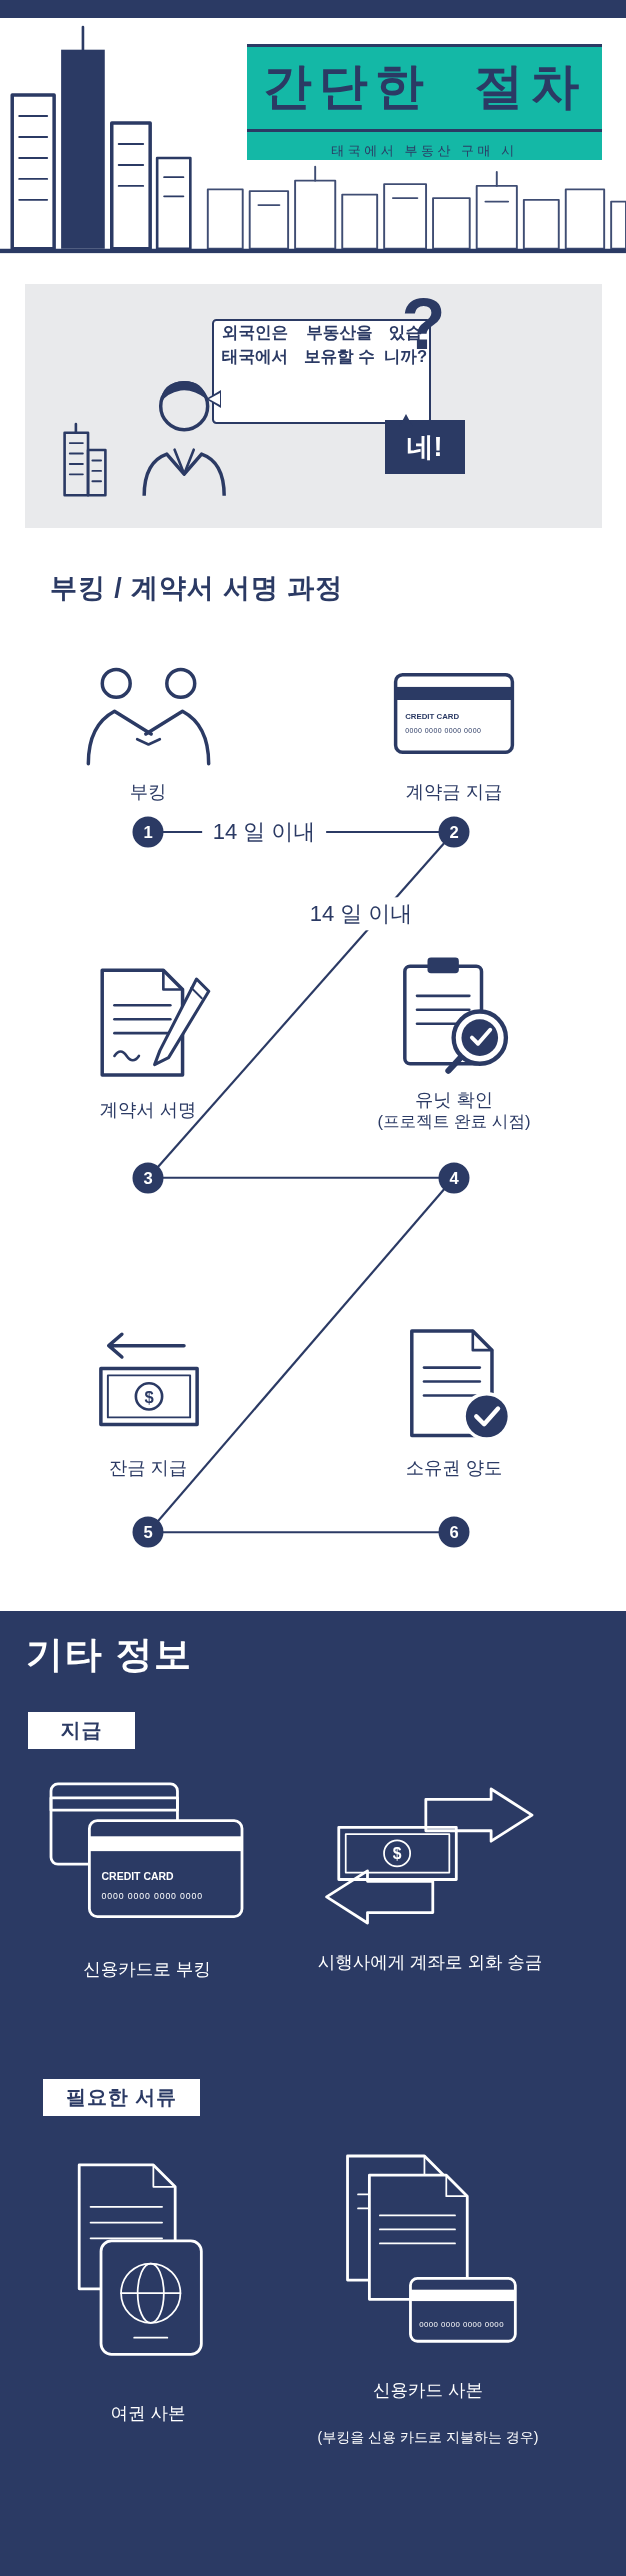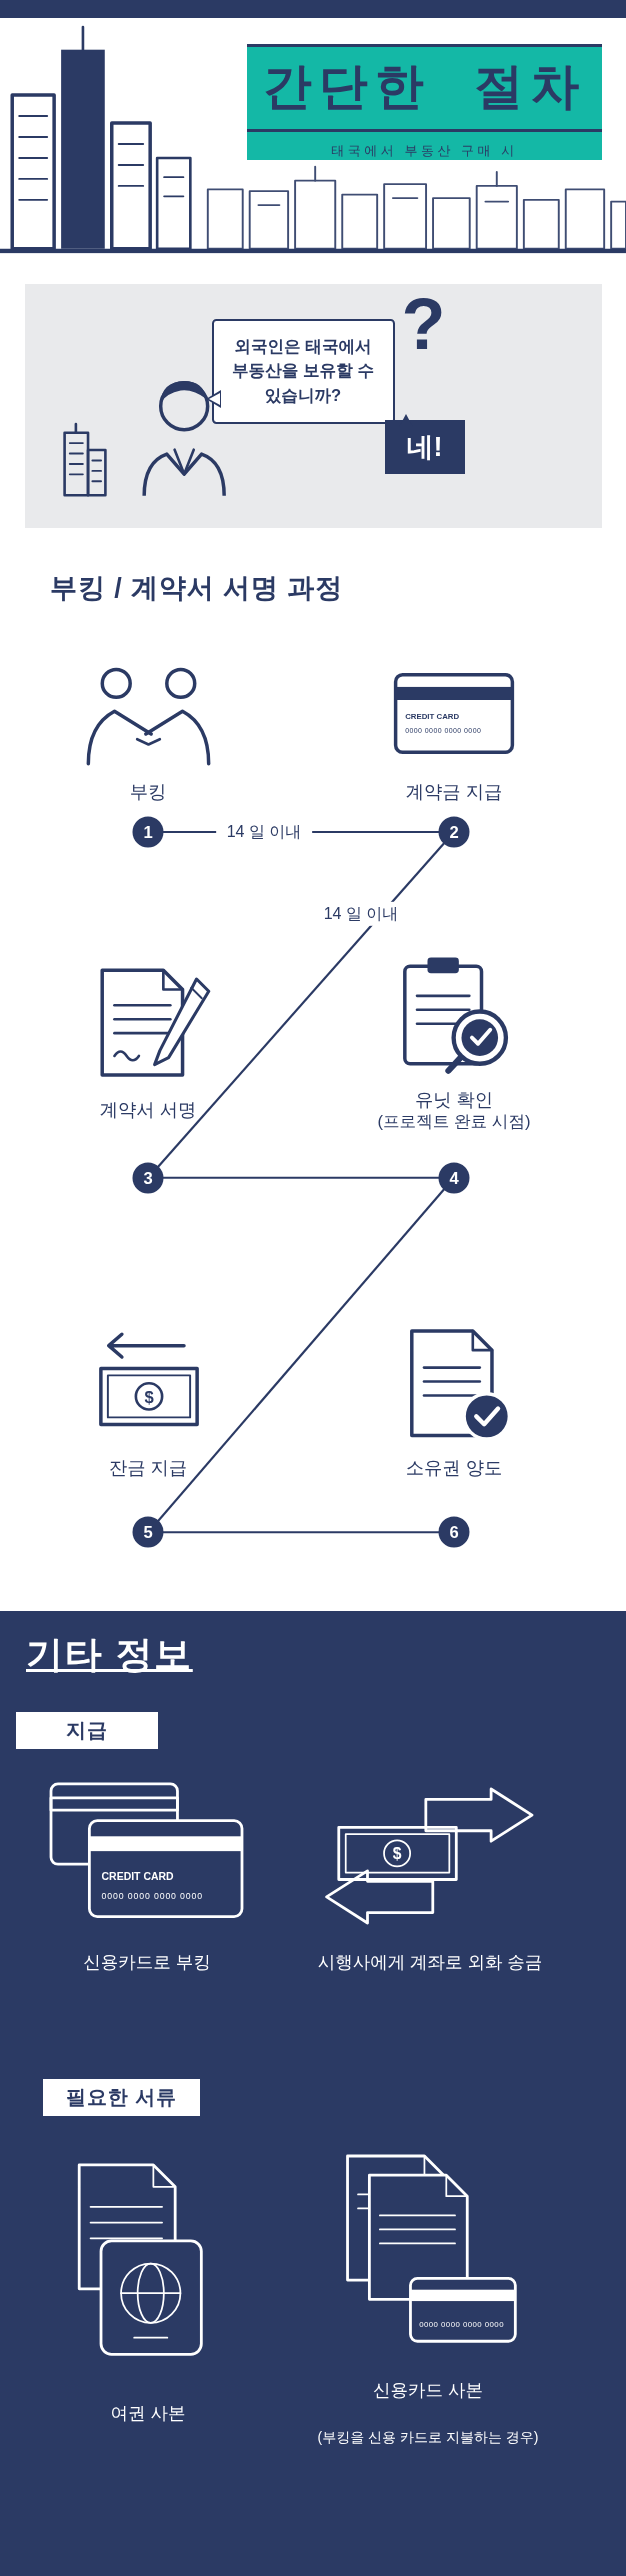--- a/index.html
+++ b/index.html
@@ -17,39 +17,39 @@
 
   
   .ln  { stroke:#2b3a64; stroke-width:4; fill:none; stroke-linecap:round; stroke-linejoin:round; }
   .ln3 { stroke:#2b3a64; stroke-width:3; fill:none; stroke-linecap:round; stroke-linejoin:round; }
   .ln2 { stroke:#2b3a64; stroke-width:2.2; fill:none; stroke-linecap:round; stroke-linejoin:round; }
   .wln  { stroke:#ffffff; stroke-width:3.2; fill:none; stroke-linecap:round; stroke-linejoin:round; }
   .wln2 { stroke:#ffffff; stroke-width:2; fill:none; stroke-linecap:round; stroke-linejoin:round; }
 
   
   .qa-section { left:24.5px; top:284px; width:577px; height:245px; background:#e9eaec; }
-  .speech-bubble { position:absolute; left:187px; top:35px; width:183px; height:105px; background:#fff; border:2.6px solid #2b3a64; border-radius:4.4px; display:flex; flex-direction:column; justify-content:center; text-align:center; }
+  .speech-bubble { position:absolute; left:187px; top:35px; width:219px; height:105px; background:#fff; border:2.6px solid #2b3a64; border-radius:4.4px; display:flex; flex-direction:row; justify-content:center; text-align:center; }
   .speech-bubble::before { content:""; position:absolute; left:-16.6px; bottom:14px; width:0; height:0; border:9.6px solid transparent; border-right:15px solid #2b3a64; }
   .speech-bubble::after  { content:""; position:absolute; left:-10.5px; bottom:17.5px; width:0; height:0; border:6.1px solid transparent; border-right:11.4px solid #ffffff; }
   .q-line { font-size:16.6px; font-weight:600; line-height:1.45; color:#2b3a64; }
   .big-q { left:377px; top:3.5px; font-size:72px; font-weight:bold; line-height:1; color:#2b3a64; }
   .answer-box { position:absolute; left:360px; top:136px; width:80px; height:54px; background:#2b3a64; color:#fff; font-weight:bold; font-size:27px; display:flex; align-items:center; justify-content:center; }
   .answer-box::before { content:""; position:absolute; top:-13px; left:14px; width:0; height:0; border:7.9px solid transparent; border-bottom:13px solid #2b3a64; }
 
   
   .process-section { left:0; top:528px; width:626px; height:1083px; background:#fff;padding-left:16px; }
   .process-title { left:50px; top:42px; font-size:27px; font-weight:bold; color:#2b3a64; letter-spacing:0.9px; }
   .step-circle { position:absolute; width:31px; height:31px; border-radius:50%; background:#2b3a64; color:#fff; font-weight:bold; font-size:16.6px; display:flex; align-items:center; justify-content:center; transform:translate(-50%,-50%); }
   .step-label { position:absolute; transform:translateX(-50%); font-size:18.3px; color:#2b3a64; text-align:center; white-space:nowrap; }
   .step-sublabel { position:absolute; transform:translateX(-50%); font-size:16.6px; color:#2b3a64; text-align:center; white-space:nowrap; }
-  .interval { position:absolute; transform:translate(-50%,-50%); background:#fff; padding:1.7px 10.5px; font-size:16px; color:#2b3a64; white-space:nowrap; }
+  .interval { position:absolute; transform:translate(-50%,-50%); background:#fff; padding:1.7px 10.5px; font-size:22px; color:#2b3a64; white-space:nowrap; }
 
   
   .info-section { left:0; top:1611px; width:626px; height:965px; background:#2b3a64; }
-  .info-title { position:absolute; left:26px; top:19px; font-size:37px; font-weight:bold; color:#fff; letter-spacing:1.7px;text-decoration:underline; }
+  .info-title { position:absolute; left:26px; top:19px; font-size:37px; font-weight:bold; color:#fff; letter-spacing:1.7px; }
   .label-box { position:absolute; background:#fff; color:#2b3a64; font-weight:bold; font-size:20px; display:flex; align-items:center; justify-content:center; letter-spacing:0.9px; }
   .info-item-label { position:absolute; transform:translateX(-50%); color:#fff; font-size:17.5px; text-align:center; white-space:nowrap; }
   .info-item-sublabel { position:absolute; transform:translateX(-50%); color:#fff; font-size:14px; text-align:center; white-space:nowrap;margin-top:25px; }
 </style>
 </head>
 <body>
 
 <div class="page">
 
   <header class="abs" style="left:0;top:0;width:626px;height:262px;">
@@ -222,31 +222,31 @@
     </svg>
     <div class="step-label" style="left:454px;top:927px;">소유권 양도</div>
 
     <div class="step-circle" style="left:148px;top:1004px;">5</div>
     <div class="step-circle" style="left:454px;top:1004px;">6</div>
   </section>
 
   <section class="abs info-section">
     <div class="info-title">기타 정보</div>
 
-    <div class="label-box" style="left:16px;top:101px;width:142px;height:37px;">지급</div>
+    <div class="label-box" style="left:28px;top:101px;width:107px;height:37px;">지급</div>
 
     <svg class="abs" style="left:44px;top:166px;" width="205" height="150" viewBox="0 0 235 172">
       <rect class="wln" x="8" y="8" width="145" height="92" rx="8"></rect>
       <rect class="wln" x="8" y="24" width="145" height="14"></rect>
       <rect x="52" y="50" width="175" height="110" rx="9" fill="#2b3a64" stroke="#ffffff" stroke-width="3.2"></rect>
       <rect x="52" y="68" width="175" height="17" fill="#ffffff"></rect>
       <text x="66" y="118" font-size="12" font-weight="bold" fill="#ffffff">CREDIT CARD</text>
       <text x="66" y="140" font-size="10" fill="#ffffff" letter-spacing="1">0000 0000 0000 0000</text>
     </svg>
-    <div class="info-item-label" style="left:147px;top:339px;">신용카드로 부킹</div>
+    <div class="info-item-label" style="left:147px;top:346px;">신용카드로 부킹</div>
 
     <svg class="abs" style="left:295px;top:171px;" width="266" height="148" viewBox="0 0 305 170">
       <path class="wln" d="M150 20 H225 V8 L272 38 L225 68 V56 H150 Z"></path>
       <rect class="wln" x="50" y="52" width="135" height="60"></rect>
       <rect class="wln2" x="58" y="60" width="119" height="44"></rect>
       <circle class="wln2" cx="117" cy="82" r="15"></circle>
       <text x="117" y="89" text-anchor="middle" font-size="18" font-weight="bold" fill="#ffffff">$</text>
       <path class="wln" d="M158 114 H83 V102 L36 132 L83 162 V150 H158 Z"></path>
     </svg>
     <div class="info-item-label" style="left:430px;top:339px;">시행사에게 계좌로 외화 송금</div>

